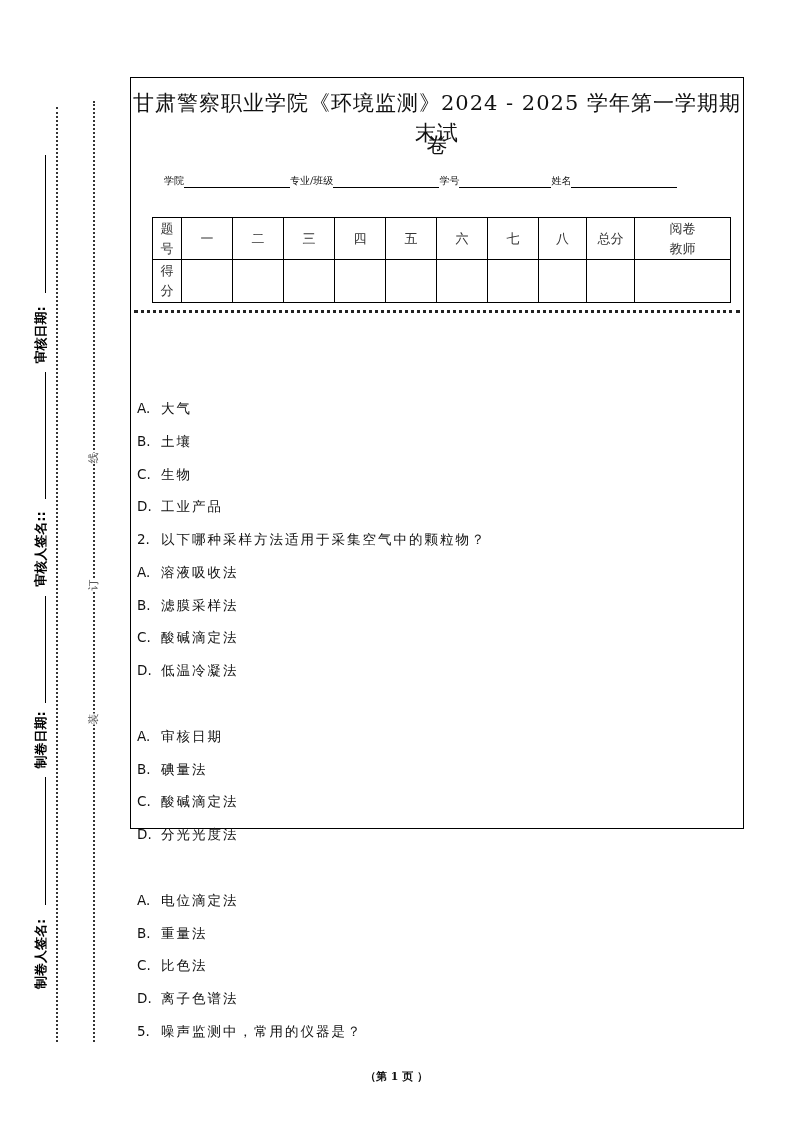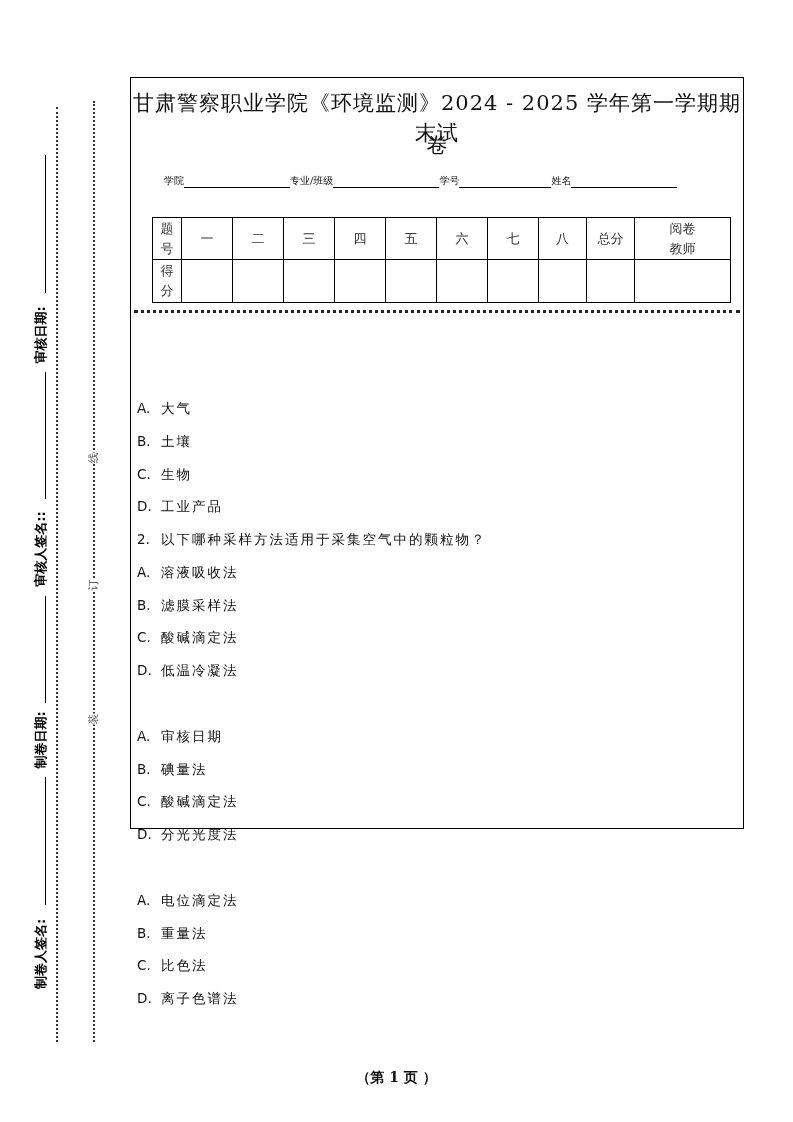--- a/index.html
+++ b/index.html
@@ -33,21 +33,21 @@
   table.score tr.r2 td { height:42px; }
   .stack { line-height:20px; }
 
   .dotsep { position:absolute; left:3px; right:3px; top:232px; border-top:3px dotted #222; }
 
   .q { position:absolute; left:6px; font-size:13.5px; letter-spacing:2px; white-space:nowrap;
        font-family:"DejaVu Serif","Liberation Serif",serif; }
   .q .pre { font-family:"DejaVu Sans","Liberation Sans",sans-serif; letter-spacing:0; display:inline-block; width:24px; }
 
   .footer { position:absolute; left:0; right:0; top:1069px; text-align:center;
-            font-size:14px; font-weight:bold; font-family:"DejaVu Serif","Liberation Serif",serif; }
+            font-size:11px; font-weight:bold; font-family:"DejaVu Serif","Liberation Serif",serif; }
 </style>
 </head>
 <body>
 
 <div>
   <div class="vline-dot" style="left:56px; top:107px; height:935px;"></div>
   <div class="vline-dot" style="left:93px; top:101px; height:941px;"></div>
 
   <div class="vline-solid" style="left:45px; top:155px; height:138px;"></div>
   <div class="vline-solid" style="left:45px; top:362px; height:137px;"></div>
@@ -135,15 +135,18 @@
   <div class="q" style="top:650px;"><span class="pre">A.</span><span>审核日期</span></div>
   <div class="q" style="top:683px;"><span class="pre">B.</span><span>碘量法</span></div>
   <div class="q" style="top:715px;"><span class="pre">C.</span><span>酸碱滴定法</span></div>
   <div class="q" style="top:748px;"><span class="pre">D.</span><span>分光光度法</span></div>
 
   <div class="q" style="top:814px;"><span class="pre">A.</span><span>电位滴定法</span></div>
   <div class="q" style="top:847px;"><span class="pre">B.</span><span>重量法</span></div>
   <div class="q" style="top:879px;"><span class="pre">C.</span><span>比色法</span></div>
   <div class="q" style="top:912px;"><span class="pre">D.</span><span>离子色谱法</span></div>
 
+  <div class="q" style="top:945px;">
+    <span class="pre">5.</span><span>噪声监测中，常用的仪器是？</span>
+  </div>
 </div>
 
 <div class="footer">（第 1 页 ）</div>
 
 </body></html>

